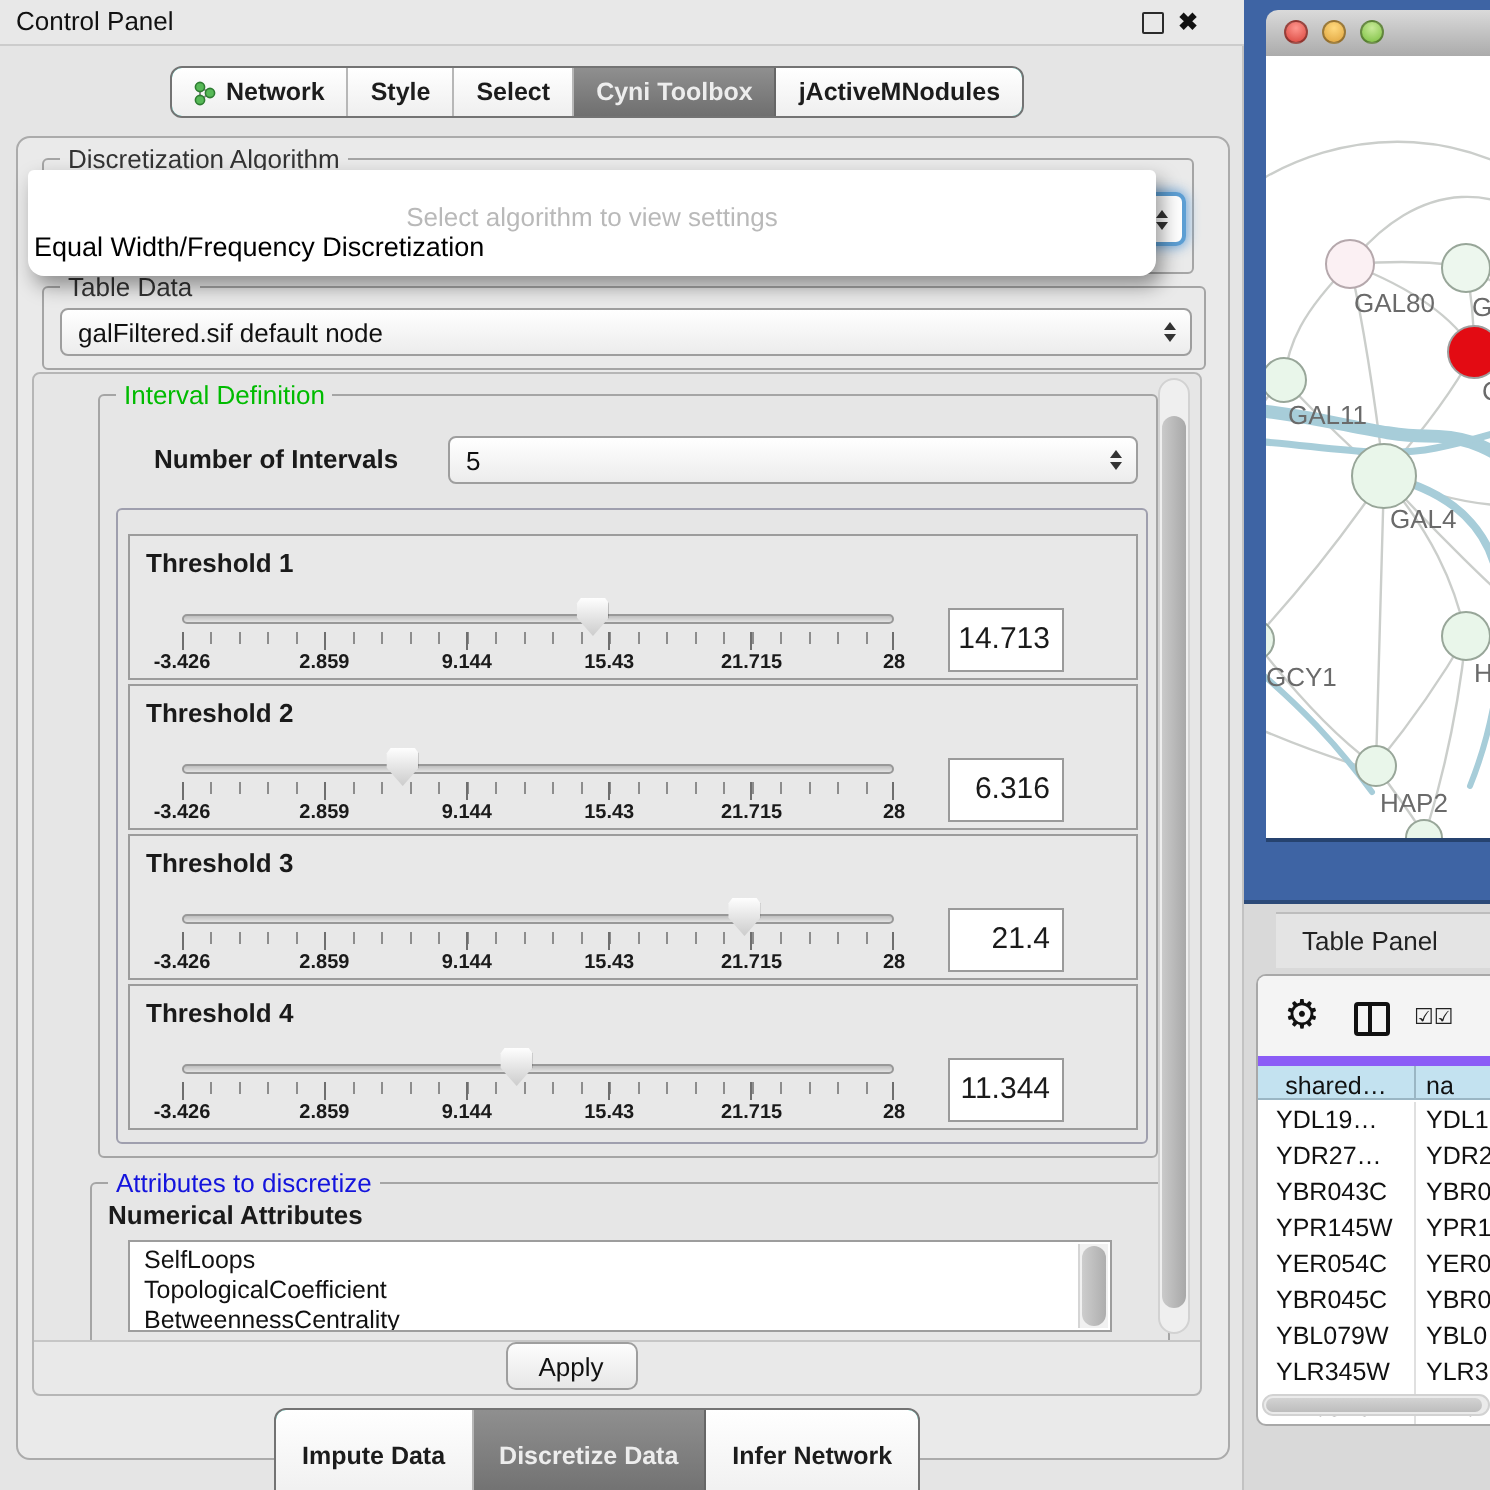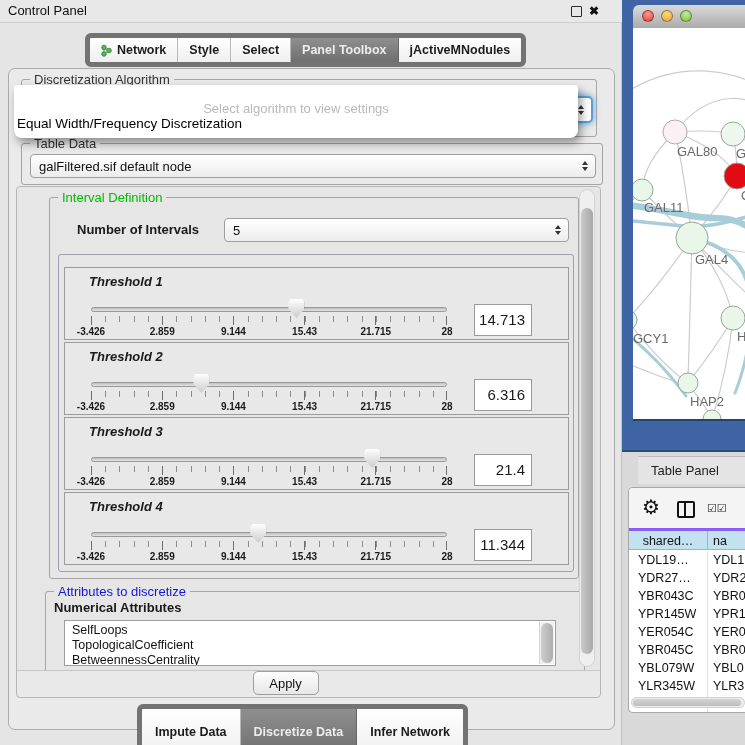--- a/index.html
+++ b/index.html
@@ -5,21 +5,21 @@
   html,body{margin:0;padding:0;}
   body{font-family:"Liberation Sans",sans-serif;}
   #screen{position:relative;width:745px;height:745px;background:#d9d9d9;overflow:hidden;font-size:13px;color:#1a1a1a;}
   
   #left{position:absolute;left:0;top:0;width:622px;height:745px;background:#e5e5e5;border-right:1px solid #c2c2c2;box-sizing:border-box;}
   .cp-titlebar{position:absolute;left:0;top:0;width:622px;height:22px;background:#e8e8e8;border-bottom:1px solid #cccccc;}
   .cp-title{position:absolute;left:8px;top:0;line-height:22px;font-size:13px;color:#111;}
   .float-icon{position:absolute;left:571px;top:6px;width:9px;height:9px;border:1.5px solid #2b2b2b;border-radius:1px;}
   .close-icon{position:absolute;left:589px;top:1px;font-size:12px;font-weight:900;color:#111;line-height:20px;}
   
-  .tabbar{position:absolute;display:flex;border:5px solid #737373;border-radius:6px;overflow:hidden;background:#14b8a6;}
+  .tabbar{position:absolute;display:flex;border:1px solid #737373;border-radius:6px;overflow:hidden;background:#14b8a6;}
   .seg{display:flex;align-items:center;gap:5px;padding:0 11px;height:24px;background:linear-gradient(#ffffff,#efefef);border-right:1px solid #b7b7b7;font-size:12.5px;font-weight:700;color:#1c1c1c;white-space:nowrap;}
   .seg:last-child{border-right:none;}
   .seg.selected{background:linear-gradient(#8f8f8f,#6f6f6f);color:#ededed;border-right-color:#666;}
   #top-tabs{left:85px;top:33px;}
   #bottom-tabs{left:137px;top:704px;z-index:6;}
   #bottom-tabs .seg{height:21px;padding:12px 13px;}
   
   #outer-panel{position:absolute;left:8px;top:68px;width:605px;height:660px;background:#eaeaea;border:1px solid #ababab;border-radius:7px;}
   .group{position:absolute;border:1px solid #a5a5a5;border-radius:3px;box-sizing:border-box;}
   .gtitle{position:absolute;top:-8px;left:8px;padding:0 4px;font-size:13px;line-height:15px;white-space:nowrap;}
@@ -38,21 +38,21 @@
   .popup-opt{font-size:13.5px;color:#000;padding-left:3px;line-height:16px;}
   .popup-opt.bold{font-weight:700;}
   
   #inner-panel{position:absolute;left:7px;top:117px;width:585px;height:512px;background:#e9e9e9;border:1px solid #b6b6b6;border-radius:4px;box-sizing:border-box;}
   #scrollarea{position:absolute;left:0;top:0;width:100%;height:483px;background:#e6e6e6;border-bottom:1px solid #c6c6c6;overflow:hidden;border-radius:4px 4px 0 0;}
   #interval-group{left:32px;top:10px;width:530px;height:382px;}
   #noi-label{position:absolute;left:27px;top:24px;font-weight:700;font-size:13px;}
   #noi-combo{left:174px;top:20px;width:345px;height:24px;}
   #th-group{left:8px;top:56px;width:516px;height:318px;border-color:#9f9fae;}
   .threshold-box{position:absolute;left:5px;width:505px;height:73px;border:1px solid #9c9c9c;background:#e8e8e8;box-sizing:border-box;}
-  .th-title{position:absolute;left:24px;top:6px;font-weight:700;font-size:13px;font-style:italic;}
+  .th-title{position:absolute;left:8px;top:6px;font-weight:700;font-size:13px;}
   .slider-area{position:absolute;left:26px;top:31px;width:356px;height:42px;}
   .track{position:absolute;left:0;top:8px;width:100%;height:5px;border:1px solid #989898;border-radius:3px;background:linear-gradient(#bfbfbf,#e3e3e3);box-sizing:border-box;}
   .th-thumb{position:absolute;top:0;width:16px;height:19px;background:linear-gradient(#fefefe,#cccccc);clip-path:polygon(12% 0,88% 0,100% 14%,100% 52%,50% 100%,0 52%,0 14%);filter:drop-shadow(0 1px 1.5px rgba(0,0,0,.45));}
   .ticks{position:absolute;left:0;top:17px;width:100%;height:9px;}
   .ticks::before{content:"";position:absolute;left:0;right:0;top:0;height:6px;background:repeating-linear-gradient(to right,#8d8d8d 0,#8d8d8d 1px,transparent 1px,transparent 4%);}
   .ticks::after{content:"";position:absolute;left:0;right:0;top:0;height:9px;background:repeating-linear-gradient(to right,#6e6e6e 0,#6e6e6e 1px,transparent 1px,transparent 20%);border-right:1px solid #6e6e6e;}
   .scale-labels{position:absolute;left:0;top:27px;width:100%;height:12px;}
   .scale-lab{position:absolute;transform:translateX(-50%);font-size:10px;font-weight:700;color:#1a1a1a;white-space:nowrap;top:0;}
   .value-box{position:absolute;left:409px;top:36px;width:50px;height:30px;background:#fff;border:1px solid #9a9a9a;font-size:15px;text-align:right;line-height:30px;padding-right:6px;}
   #attr-group{left:28px;top:404px;width:540px;height:95px;}
@@ -78,21 +78,21 @@
   #net-canvas{position:absolute;left:11px;top:28px;width:112px;height:391px;background:#ffffff;overflow:hidden;}
   #net-shadow{position:absolute;left:11px;top:419px;width:112px;height:2px;background:#26436f;}
   #tp-headerbar{position:absolute;left:16px;top:456px;width:123px;height:28px;background:#e4e4e4;border-top:1px solid #bdbdbd;box-sizing:border-box;}
   #tp-title{position:absolute;left:13px;top:0;line-height:27px;font-size:13px;color:#222;}
   #table-panel{position:absolute;left:6px;top:487px;width:117px;height:226px;background:#fff;border:1px solid #a8a8a8;border-right:none;border-radius:5px 0 0 5px;overflow:hidden;box-sizing:border-box;}
   #tp-toolbar{position:absolute;left:0;top:0;width:100%;height:40px;background:#f4f4f4;}
   #gear-ic{position:absolute;left:13px;top:7px;font-size:20px;color:#111;}
   #col-ic{position:absolute;left:48px;top:13px;width:14px;height:13px;border:2px solid #111;border-radius:2px;}
   #col-ic::after{content:"";position:absolute;left:5px;top:0;bottom:0;border-left:2px solid #111;}
   #checks-ic{position:absolute;left:78px;top:14px;font-size:11px;color:#222;letter-spacing:0;}
-  #tp-header{position:absolute;top:40px;left:0;right:0;height:22px;display:flex;background:#c3e2f0;border-top:3px solid #8b5cf6;border-bottom:1px solid #9ab6c4;box-sizing:border-box;}
+  #tp-header{position:absolute;top:40px;left:0;right:0;height:22px;display:flex;background:#c3e2f0;border-top:5px solid #8b5cf6;border-bottom:1px solid #9ab6c4;box-sizing:border-box;}
   .tp-hcell{font-size:12.5px;line-height:20px;color:#111;}
   .tp-hcell.c0{width:79px;text-align:center;border-right:1px solid #9ab6c4;box-sizing:border-box;}
   .tp-hcell.c1{flex:1;padding-left:5px;}
   #tp-rows{position:absolute;top:63px;left:0;right:0;}
   .tp-row{display:flex;height:18px;line-height:18px;font-size:12.5px;color:#111;}
   .tp-cell{white-space:nowrap;overflow:hidden;}
   .tp-cell.c0{width:79px;padding-left:9px;box-sizing:border-box;border-right:1px solid #e0e0e0;}
   .tp-cell.c1{flex:1;padding-left:5px;}
   #tp-hscroll{position:absolute;left:2px;right:0;top:209px;height:11px;background:#ebebeb;border:1px solid #d2d2d2;border-radius:6px;box-sizing:border-box;}
   #tp-hscroll .thumb{position:absolute;left:1px;top:1px;bottom:1px;right:3px;background:linear-gradient(#d3d3d3,#bdbdbd);border-radius:5px;}
@@ -122,21 +122,21 @@
         </svg>
         <span>Network</span>
       </div>
       <div class="seg">
           <span>Style</span>
         </div>
       <div class="seg">
           <span>Select</span>
         </div>
       <div class="seg selected">
-          <span>Panel Toolbox</span>
+          <span>Cyni Toolbox</span>
         </div>
       <div class="seg">
           <span>jActiveMNodules</span>
         </div>
     </div>
 
     <div id="outer-panel">
 
       <div class="group" style="left:12px;top:10px;width:576px;height:58px;">
         <span class="gtitle bg-op t-dark">Discretization Algorithm</span>

